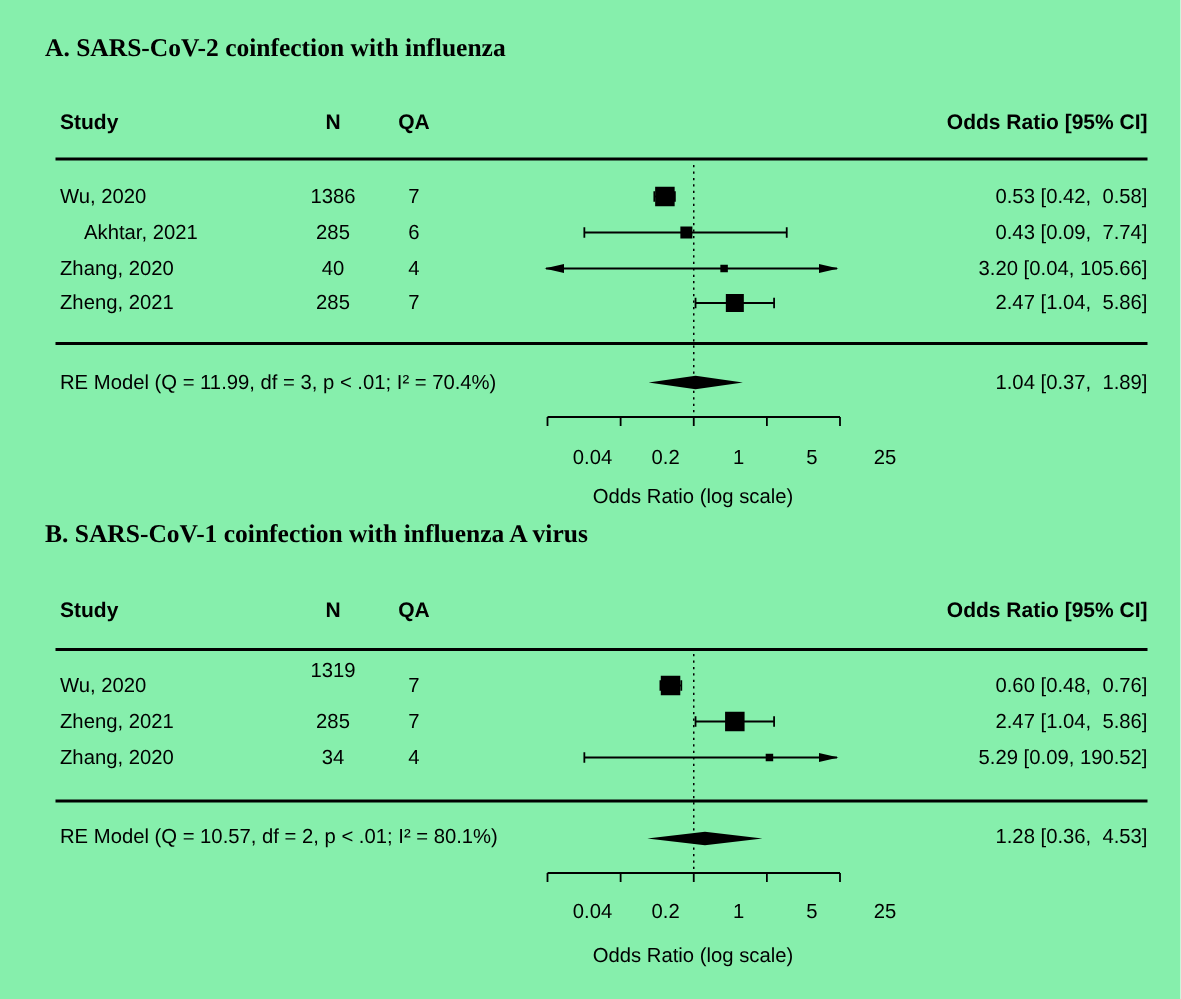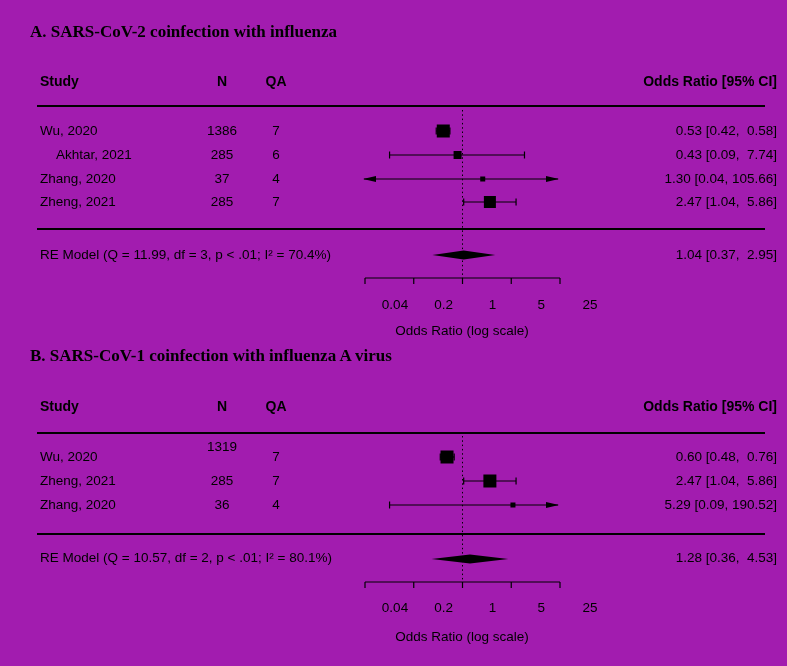--- a/index.html
+++ b/index.html
@@ -1,25 +1,25 @@
 <!DOCTYPE html>
 <html><head>
 <meta charset="utf-8">
 <style>
   html,body{margin:0;padding:0;background:#ffffff;}
-  .page{position:relative;width:787px;height:666px;background:#a21caf;overflow:hidden;
+  .page{position:relative;width:787px;height:666px;background:#86efac;overflow:hidden;
         font-family:"Liberation Sans",sans-serif;color:#000;}
   .title{position:absolute;left:30px;margin:0;font-family:"Liberation Serif",serif;
          font-size:17px;font-weight:bold;color:#000;white-space:nowrap;}
   .cell{position:absolute;height:18px;line-height:18px;font-size:13.5px;color:#000;white-space:nowrap;}
   .hdr{font-weight:bold;font-size:14px;}
   .study{left:40px;}
   .ncol{left:222px;transform:translateX(-50%);}
   .qacol{left:276px;transform:translateX(-50%);}
-  .orcol{right:10px;text-align:left;white-space:pre;}
+  .orcol{right:22px;text-align:left;white-space:pre;}
   .rule{position:absolute;left:37px;width:728px;height:1.5px;background:#000;}
   .tick{position:absolute;transform:translateX(-50%);height:18px;line-height:18px;
         font-size:13.5px;color:#000;margin-left:30px;}
   .axis-label{position:absolute;left:462px;transform:translateX(-50%);height:18px;
         line-height:18px;font-size:13.5px;color:#000;white-space:nowrap;}
   .yA-title{top:22px}.yA-hdr{top:72px}.yA-l1{top:105px}.yA-l2{top:228px}.yA-sum{top:246px}.yA-ax{top:322px}
   .yB-title{top:346px}.yB-hdr{top:397px}.yB-l1{top:432px}.yB-l2{top:533px}.yB-sum{top:549px}.yB-ax{top:628px}
   #plot-svg{position:absolute;left:0;top:0;pointer-events:none;}
 </style>
 </head>
@@ -83,31 +83,31 @@
     <div id="rows-a">
         <div class="cell study" style="top: 122px;">Wu, 2020</div>
         <div class="cell ncol" style="top: 122px;">1386</div>
         <div class="cell qacol" style="top: 122px;">7</div>
         <div class="cell orcol" style="top: 122px;">0.53 [0.42,  0.58]</div>
         <div class="cell study" style="top: 146px; margin-left: 16px;">Akhtar, 2021</div>
         <div class="cell ncol" style="top: 146px;">285</div>
         <div class="cell qacol" style="top: 146px;">6</div>
         <div class="cell orcol" style="top: 146px;">0.43 [0.09,  7.74]</div>
         <div class="cell study" style="top: 170px;">Zhang, 2020</div>
-        <div class="cell ncol" style="top: 170px;">37</div>
+        <div class="cell ncol" style="top: 170px;">40</div>
         <div class="cell qacol" style="top: 170px;">4</div>
-        <div class="cell orcol" style="top: 170px;">1.30 [0.04, 105.66]</div>
+        <div class="cell orcol" style="top: 170px;">3.20 [0.04, 105.66]</div>
         <div class="cell study" style="top: 193px;">Zheng, 2021</div>
         <div class="cell ncol" style="top: 193px;">285</div>
         <div class="cell qacol" style="top: 193px;">7</div>
         <div class="cell orcol" style="top: 193px;">2.47 [1.04,  5.86]</div>
       </div>
     <div class="rule yA-l2"></div>
     <div class="cell study yA-sum">RE Model (Q = 11.99, df = 3, p &lt; .01; I² = 70.4%)</div>
-    <div class="cell orcol yA-sum">1.04 [0.37,  2.95]</div>
+    <div class="cell orcol yA-sum">1.04 [0.37,  1.89]</div>
     <div id="ticks-a">
         <div class="tick" style="left: 365px; top: 296px;">0.04</div>
         <div class="tick" style="left: 413.75px; top: 296px;">0.2</div>
         <div class="tick" style="left: 462.5px; top: 296px;">1</div>
         <div class="tick" style="left: 511.25px; top: 296px;">5</div>
         <div class="tick" style="left: 560px; top: 296px;">25</div>
       </div>
     <div class="axis-label yA-ax">Odds Ratio (log scale)</div>
   </section>
 
@@ -121,21 +121,21 @@
     <div id="rows-b">
         <div class="cell study" style="top: 448px;">Wu, 2020</div>
         <div class="cell ncol" style="top: 438px;">1319</div>
         <div class="cell qacol" style="top: 448px;">7</div>
         <div class="cell orcol" style="top: 448px;">0.60 [0.48,  0.76]</div>
         <div class="cell study" style="top: 472px;">Zheng, 2021</div>
         <div class="cell ncol" style="top: 472px;">285</div>
         <div class="cell qacol" style="top: 472px;">7</div>
         <div class="cell orcol" style="top: 472px;">2.47 [1.04,  5.86]</div>
         <div class="cell study" style="top: 496px;">Zhang, 2020</div>
-        <div class="cell ncol" style="top: 496px;">36</div>
+        <div class="cell ncol" style="top: 496px;">34</div>
         <div class="cell qacol" style="top: 496px;">4</div>
         <div class="cell orcol" style="top: 496px;">5.29 [0.09, 190.52]</div>
       </div>
     <div class="rule yB-l2"></div>
     <div class="cell study yB-sum">RE Model (Q = 10.57, df = 2, p &lt; .01; I² = 80.1%)</div>
     <div class="cell orcol yB-sum">1.28 [0.36,  4.53]</div>
     <div id="ticks-b">
         <div class="tick" style="left: 365px; top: 599px;">0.04</div>
         <div class="tick" style="left: 413.75px; top: 599px;">0.2</div>
         <div class="tick" style="left: 462.5px; top: 599px;">1</div>

